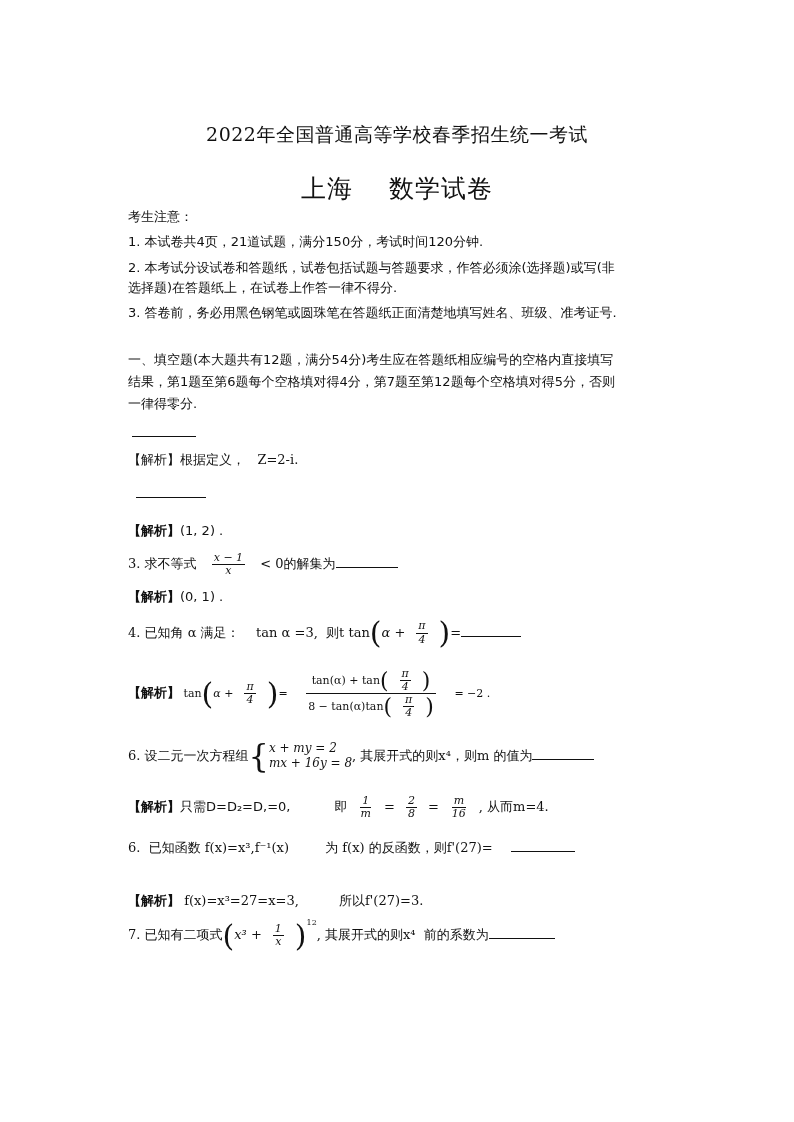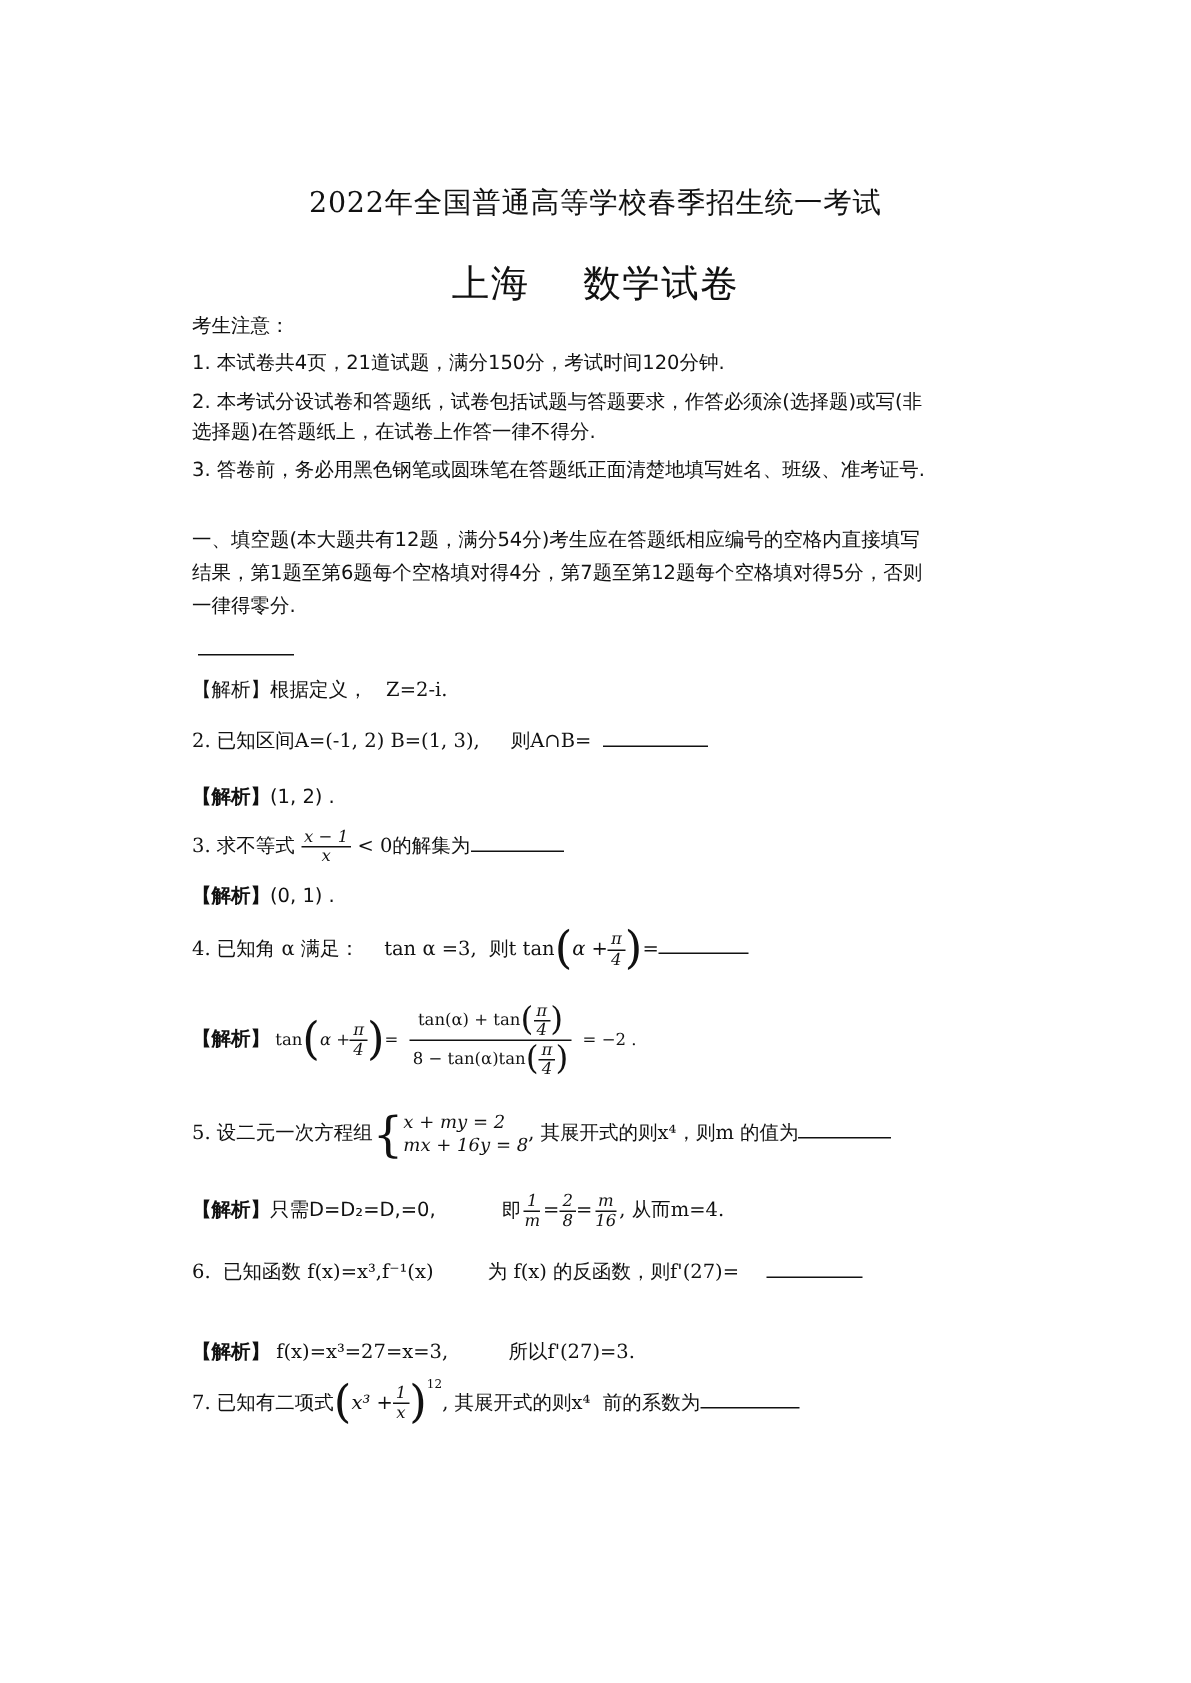--- a/index.html
+++ b/index.html
@@ -5,21 +5,21 @@
   html, body { margin: 0; padding: 0; background: #ffffff; }
   body { width: 794px; height: 1122px; position: relative; overflow: hidden; color: #111; }
   .serif { font-family: "DejaVu Serif", "Liberation Serif", serif; }
   .sans { font-family: "DejaVu Sans", "Liberation Sans", sans-serif; }
   .abs { position: absolute; white-space: nowrap; }
   .title1 { left: 0; width: 794px; text-align: center; top: 122px; font-size: 19px; letter-spacing: 0.5px; }
   .title2 { left: 0; width: 794px; text-align: center; top: 172px; font-size: 25px; letter-spacing: 1px; }
   .note { font-size: 13px; left: 128px; }
   .line { font-size: 13px; left: 128px; }
   .blank { display: inline-block; border-bottom: 1.2px solid #111; height: 12px; vertical-align: baseline; margin-left: 4px; }
-  .frac { display: inline-flex; flex-direction: column; align-items: center; vertical-align: middle; font-size: 11px; line-height: 1.1; margin: 0 0; font-style: italic; }
+  .frac { display: inline-flex; flex-direction: column; align-items: center; vertical-align: middle; font-size: 11px; line-height: 1.1; margin: 0 11px; font-style: italic; }
   .frac .num { border-bottom: 1px solid #111; padding: 0 2px; }
   .frac .den { padding: 0 2px; }
   .big-paren { font-size: 30px; font-weight: 200; vertical-align: middle; line-height: 1; }
   .brace { font-size: 32px; font-weight: 200; vertical-align: middle; line-height: 1; }
   .eqsys { display: inline-flex; flex-direction: column; vertical-align: middle; font-size: 12px; font-style: italic; line-height: 1.25; }
   .bold { font-weight: bold; }
   .ital { font-style: italic; }
 </style>
 </head>
 <body>
@@ -40,21 +40,21 @@
   <div class="abs sans line" style="top:395px;">一律得零分.</div>
 
   <div class="abs serif line" style="top:424px;">
     <span class="blank" style="width:64px;"></span>
   </div>
   <div class="abs serif line" style="top:451px;">
     <span class="sans">【解析】</span><span style="white-space:pre;">根据定义，   Z=2-i.</span>
   </div>
 
   <div class="abs serif line" style="top:485px;">
-    <span style="white-space:pre;">2. 已知区间A=(-1, 2) B=(1, 3),     则A∩B=</span><span class="blank" style="width:70px;margin-left:8px;"></span>
+    <span class="blank" style="width:70px;margin-left:8px;"></span>
   </div>
   <div class="abs sans line" style="top:522px;">
     <span class="bold">【解析】</span><span>(1, 2) .</span>
   </div>
 
   <div class="abs serif line" style="top:552px;">
     <span>3. 求不等式</span>
     <span class="frac">
         <span class="num">x − 1</span>
         <span class="den">x</span>
@@ -84,21 +84,21 @@
           </span><span class="big-paren" style="font-size:22px;">)</span></span>
       <span class="den" style="padding:0 6px;"><span>8 − tan(α)tan</span><span class="big-paren" style="font-size:22px;">(</span><span class="frac">
             <span class="num">π</span>
             <span class="den">4</span>
           </span><span class="big-paren" style="font-size:22px;">)</span></span>
     </span>
     <span>= −2 .</span>
   </div>
 
   <div class="abs serif line" style="top:740px;">
-    <span>5. 设二元一次方程组</span><span class="brace">{</span><span class="eqsys">
+    <span>6. 设二元一次方程组</span><span class="brace">{</span><span class="eqsys">
         <span>x + my = 2</span>
         <span>mx + 16y = 8</span>
       </span><span>, 其展开式的则x⁴，则m 的值为</span><span class="blank" style="width:62px;margin-left:0;"></span>
   </div>
   <div class="abs serif line" style="top:795px;">
     <span class="sans bold">【解析】</span><span class="sans">只需D=D₂=D,=0,</span>
     <span style="margin-left:40px;">即</span><span class="frac">
         <span class="num">1</span>
         <span class="den">m</span>
       </span>=<span class="frac">

